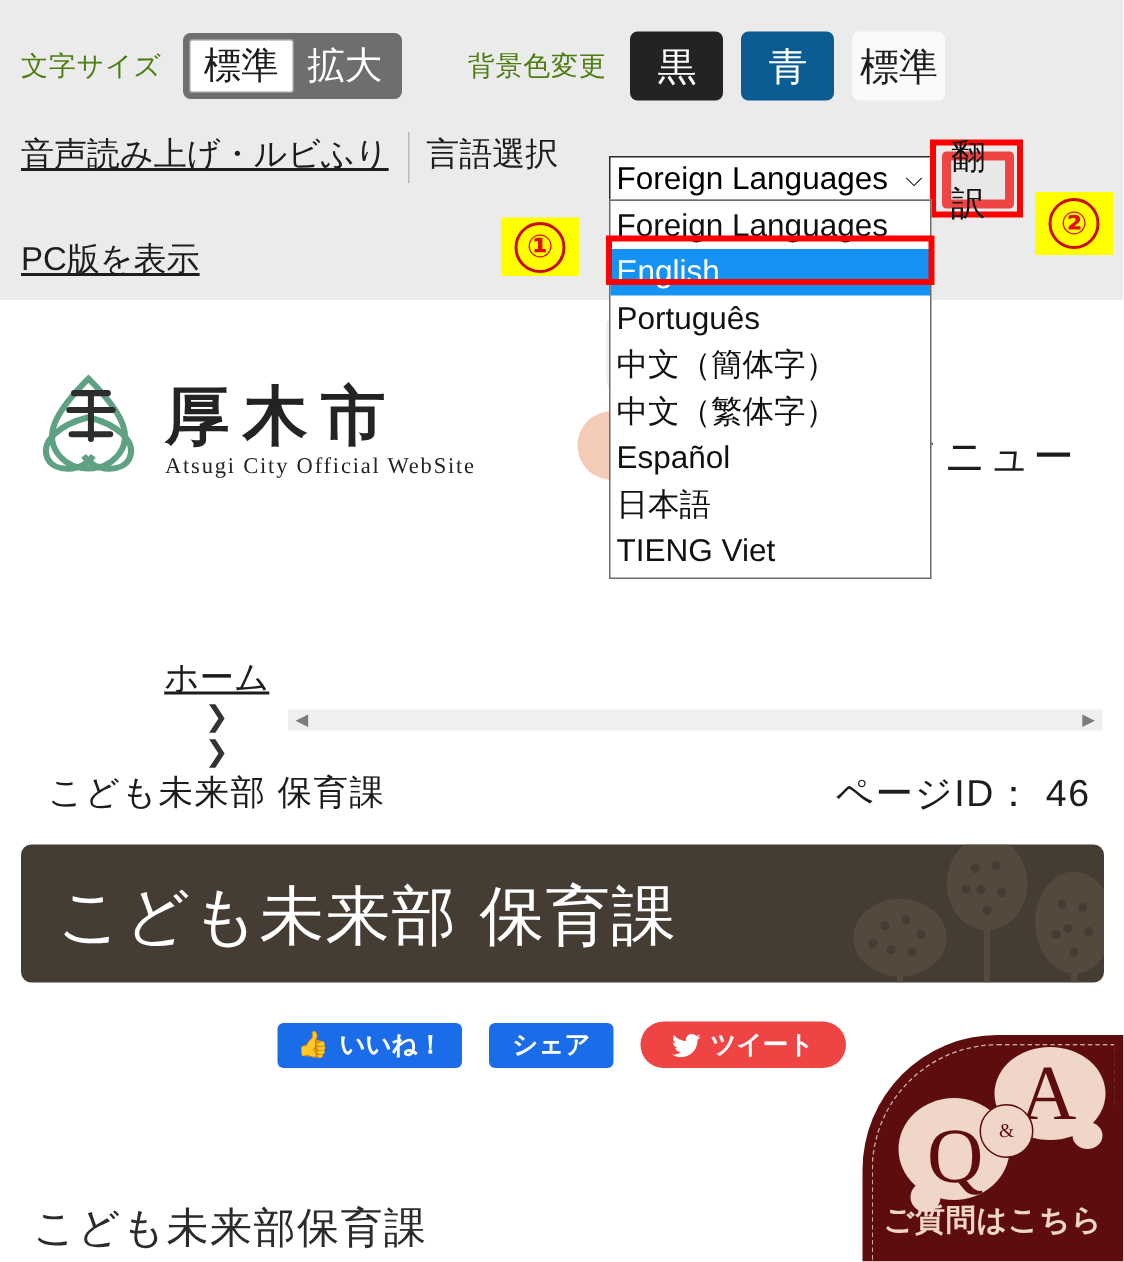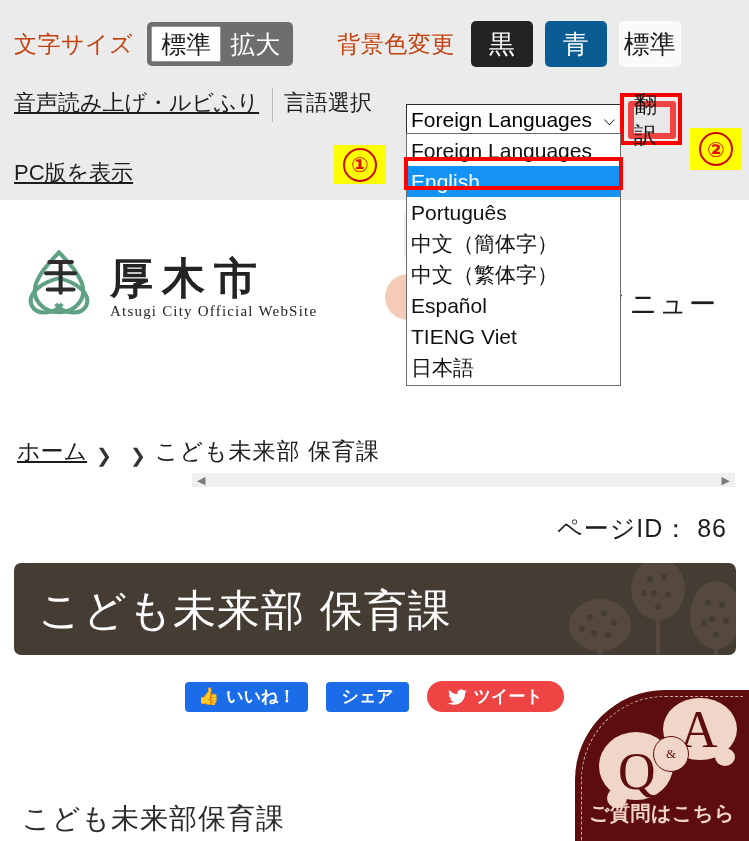--- a/index.html
+++ b/index.html
@@ -26,22 +26,22 @@
     box-sizing: border-box;
   }
   .row-1 {
     position: absolute;
     left: 0; top: 0;
     width: 749px; height: 88px;
     display: flex;
     align-items: center;
   }
   .label-text {
-    font-size: 23px;
-    color: #c2410c;
+    font-size: 18px;
+    color: #4d7c0f;
     letter-spacing: 0.5px;
     white-space: nowrap;
   }
   .fontsize-label { margin-left: 14px; }
   .fontsize-group {
     margin-left: 14px;
     display: flex;
     background: #6e6e6e;
     border-radius: 5px;
     padding: 4px;
@@ -340,27 +340,28 @@
     margin-left: 22px;
     margin-top: 8px;
     background: #e0efe8;
     color: #1d1d1d;
     font-size: 18px;
     padding: 10px 17px;
     border-radius: 4px;
     white-space: nowrap;
   }
   .crumb-trail {
-    margin-left: 17px;
+    margin-left: 32px;
     margin-top: 12px;
     display: flex;
-    align-items: flex-end;
+    align-items: center;
     font-size: 23px;
     white-space: nowrap;
     color: #1d1d1d;
+    flex-direction: column;
   }
   .crumb-link {
     text-decoration: underline;
     color: #1d1d1d;
     cursor: pointer;
   }
   .crumb-sep {
     margin: 0 9px;
     font-size: 19px;
     color: #333;
@@ -589,22 +590,22 @@
   <span class="lang-select-caret">⌵</span>
 </div>
 
 <div class="lang-dropdown">
   <div class="lang-option">Foreign Languages</div>
   <div class="lang-option selected">English</div>
   <div class="lang-option">Português</div>
   <div class="lang-option">中文（簡体字）</div>
   <div class="lang-option">中文（繁体字）</div>
   <div class="lang-option">Español</div>
+  <div class="lang-option">日本語</div>
   <div class="lang-option">TIENG Viet</div>
-  <div class="lang-option">日本語</div>
 </div>
 <div class="sel-outline"></div>
 
 <div class="translate-wrap">
   <div class="translate-btn">翻訳</div>
 </div>
 
 <div class="marker" id="marker-1">
   <span class="marker-circle">①</span>
 </div>
@@ -618,21 +619,21 @@
     <span class="crumb-sep">❯</span>
     <span class="crumb-sep">❯</span>
     <span class="crumb-current">こども未来部 保育課</span>
   </span>
 </div>
 <div class="crumb-scroll">
   <span class="scroll-arrow">◀</span>
   <span class="scroll-arrow">▶</span>
 </div>
 
-<div class="page-id">ページID： 86</div>
+<div class="page-id">ページID： 46</div>
 
 <div class="title-banner">
   <svg class="deco-plant" style="left:540px; top:0px;" width="190" height="92" viewBox="0 0 190 92">
     <g fill="#55493e">
       <ellipse cx="46" cy="62" rx="31" ry="26"></ellipse>
       <rect x="44" y="60" width="4" height="34"></rect>
       <ellipse cx="104" cy="26" rx="27" ry="31"></ellipse>
       <rect x="102" y="40" width="4" height="54"></rect>
       <ellipse cx="162" cy="52" rx="26" ry="34"></ellipse>
       <rect x="160" y="60" width="4" height="34"></rect>

